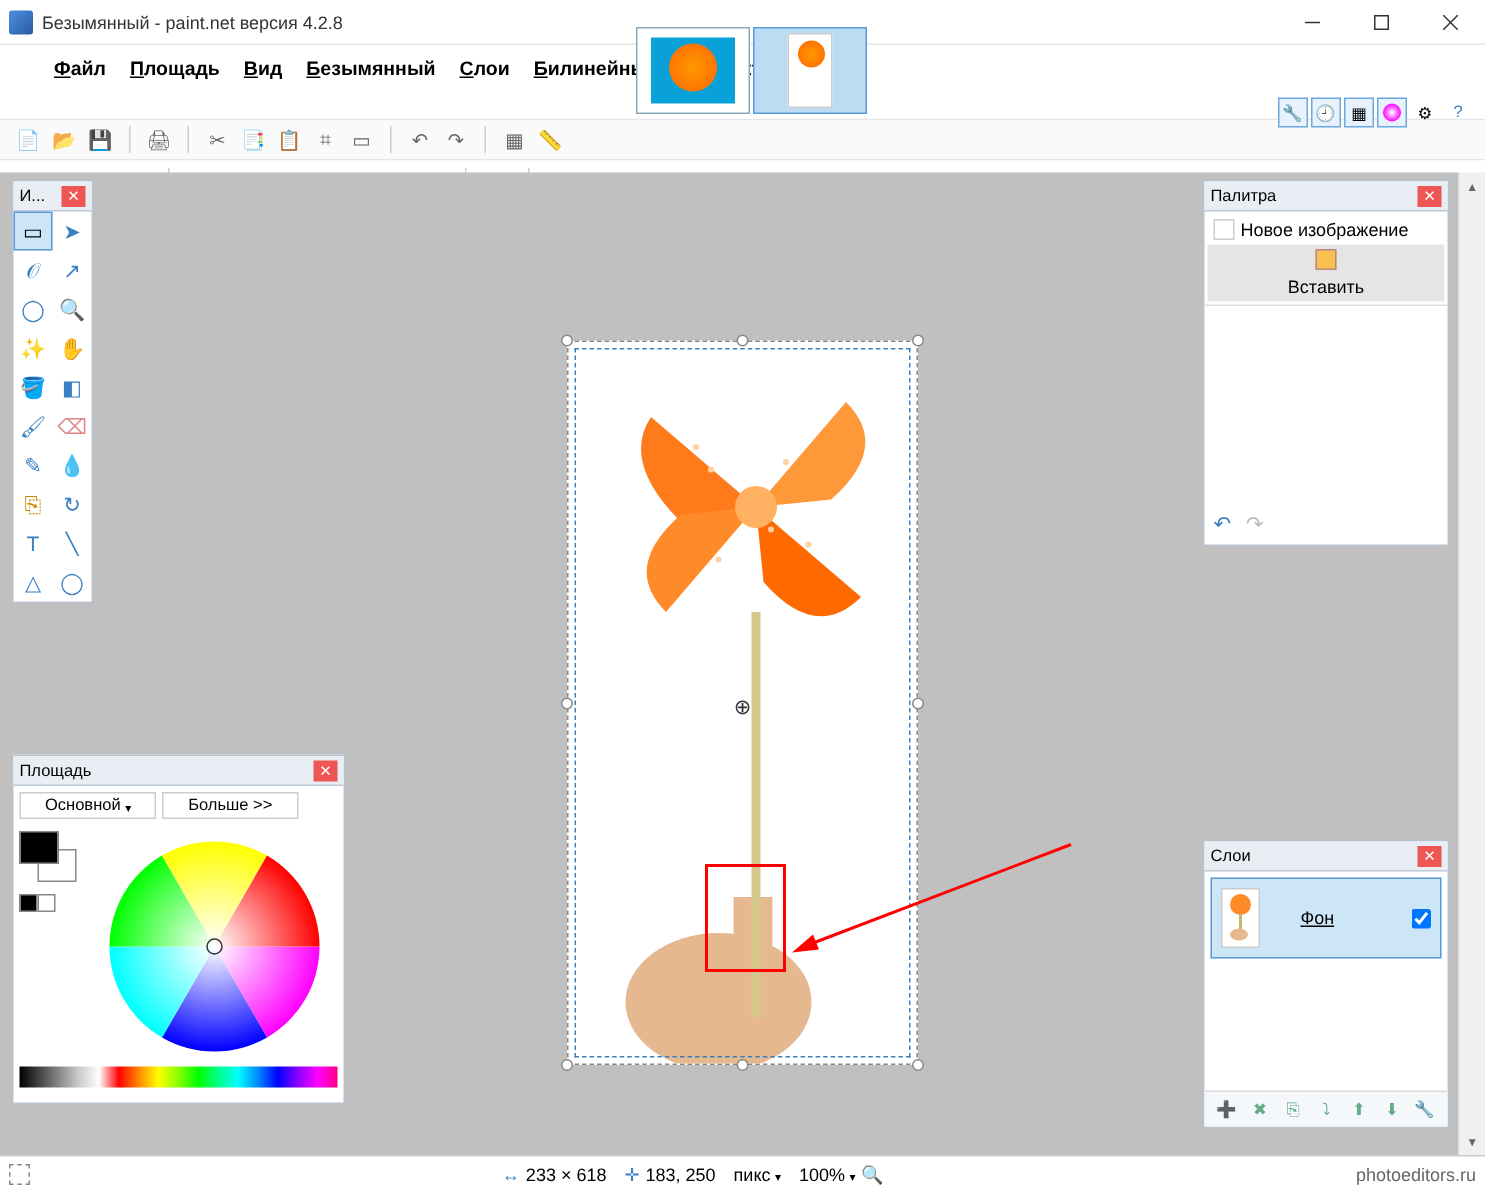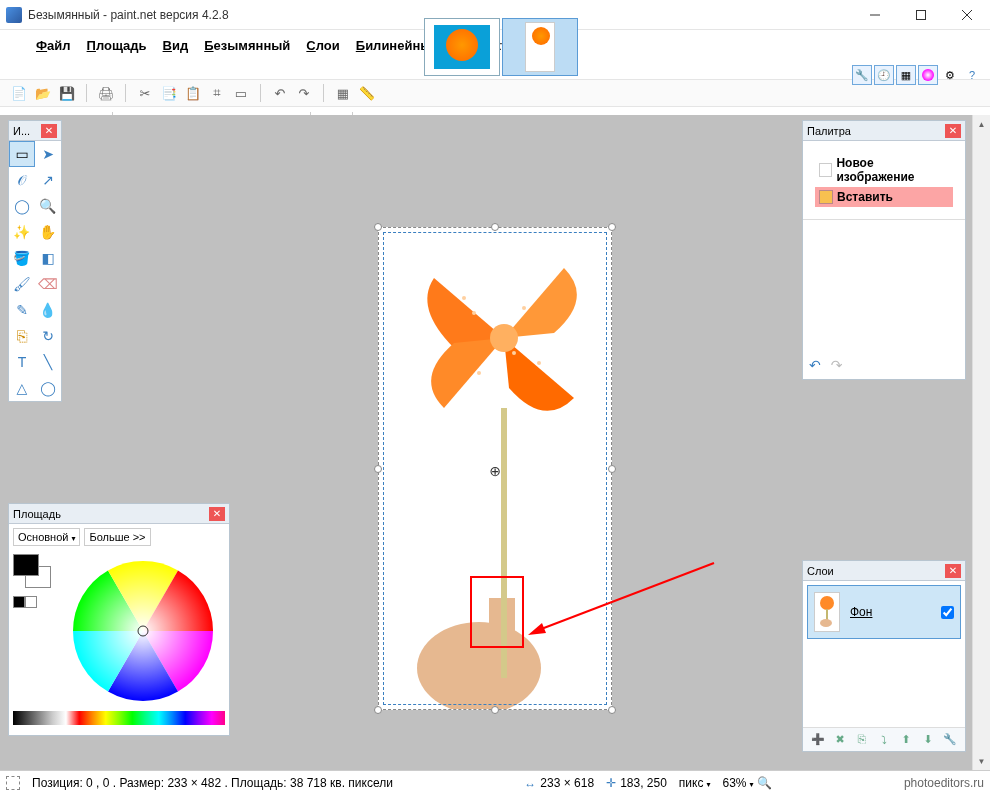--- a/index.html
+++ b/index.html
@@ -64,37 +64,37 @@
 .panel-title { height: 20px; background: #e8eef4; border-bottom: 1px solid #c0cad5; display: flex; align-items: center; padding: 0 4px; font-size: 11px; }
 .panel-title .close { margin-left: auto; width: 16px; height: 14px; background: #e55; color: #fff; display: flex; align-items: center; justify-content: center; font-size: 10px; }
 
 .tools-panel { left: 8px; top: 120px; width: 54px; }
 .tools-grid { display: grid; grid-template-columns: 1fr 1fr; }
 .tool { width: 26px; height: 26px; display: flex; align-items: center; justify-content: center; font-size: 14px; border: 1px solid transparent; }
 .tool.sel { background: #cde6f7; border: 1px solid #5a9bd5; }
 
 
 .history-panel { right: 24px; top: 120px; width: 164px; }
-.history-list { padding: 12px; font-weight: bold; }
+.history-list { padding: 2px; }
 .hist-item { padding: 3px 4px; display: flex; align-items: center; gap: 4px; font-size: 12px; }
-.hist-item.sel { background: #fca5a5; }
+.hist-item.sel { background: #e5e5e5; flex-direction: column; }
 .hist-icon { width: 14px; height: 14px; }
 .undo-redo { border-top: 1px solid #ddd; padding: 4px 6px 6px; display: flex; gap: 10px; font-size: 14px; color: #3a7fc0; height: 160px; align-items: flex-end; }
 
 
 .layers-panel { right: 24px; top: 560px; width: 164px; height: 192px; }
-.layer-row { display: flex; align-items: center; padding: 6px; gap: 10px; background: #cde6f7; border: 1px solid #5a9bd5; margin: 4px; text-decoration: underline; }
+.layer-row { display: flex; align-items: center; padding: 6px; gap: 27px; background: #cde6f7; border: 1px solid #5a9bd5; margin: 4px; text-decoration: underline; }
 .layer-thumb { width: 26px; height: 40px; background: #fff; border: 1px solid #ccc; display: flex; align-items: center; justify-content: center; font-size: 10px; }
 .layer-footer { position: absolute; bottom: 0; left: 0; right: 0; height: 24px; border-top: 1px solid #ddd; display: flex; align-items: center; justify-content: space-around; padding: 0 4px; background: #f5f8fb; }
 .lfbtn { width: 18px; height: 18px; display: flex; align-items: center; justify-content: center; font-size: 11px; color: #6a8; }
 
 
 .palette-panel { left: 8px; top: 503px; width: 222px; height: 233px; }
 .pal-top { display: flex; gap: 4px; padding: 4px; }
-.pal-select { border: 1px solid #ccc; padding: 2px 4px; font-size: 11px; display: flex; align-items: flex-end; }
+.pal-select { border: 1px solid #ccc; padding: 2px 16px; font-size: 11px; display: flex; align-items: flex-end; }
 .pal-body { display: flex; padding: 4px; }
 .swatches { width: 48px; position: relative; }
 .sw-fg { position: absolute; width: 26px; height: 22px; background: #000; border: 1px solid #888; top: 0; left: 0; z-index: 2; }
 .sw-bg { position: absolute; width: 26px; height: 22px; background: #fff; border: 1px solid #888; top: 12px; left: 12px; }
 .sw-mini { position: absolute; top: 42px; left: 0; display: flex; }
 .sw-mini div { width: 12px; height: 12px; border: 1px solid #888; }
 .colorwheel { width: 144px; height: 144px; position: relative; margin-top: 5px; margin-left: 10px; }
 .pal-strip { height: 14px; margin: 4px; background: linear-gradient(90deg,#000,#444,#888,#ccc,#fff,#f00,#f80,#ff0,#8f0,#0f0,#0f8,#0ff,#08f,#00f,#80f,#f0f,#f08); }
 
 
@@ -371,30 +371,29 @@
         <circle cx="72" cy="72" r="70" fill="url(#whiteCenter)"></circle>
         <circle cx="72" cy="72" r="5" fill="none" stroke="#333"></circle>
       </svg>
     </div>
   </div>
   <div class="pal-strip"></div>
 </div>
 
 <div class="statusbar">
   <div class="sel-icon"></div>
-  <span>Позиция: 0 , 0 . Размер: 233  × 482 . Площадь: 38 718 кв. пиксели</span>
   <div class="seg mid">
     <span style="color:#3a7fc0">↔</span>
     <span>233 × 618</span>
   </div>
   <div class="seg">
     <span style="color:#3a7fc0">✛</span>
     <span>183, 250</span>
   </div>
   <div class="seg">
     <span><span>пикс</span><span class="arrow-down">▾</span></span>
   </div>
   <div class="seg">
-    <span><span>63%</span><span class="arrow-down">▾</span></span>
+    <span><span>100%</span><span class="arrow-down">▾</span></span>
     <span>🔍</span>
   </div>
   <span class="site">photoeditors.ru</span>
 </div>
 
 </body></html>

